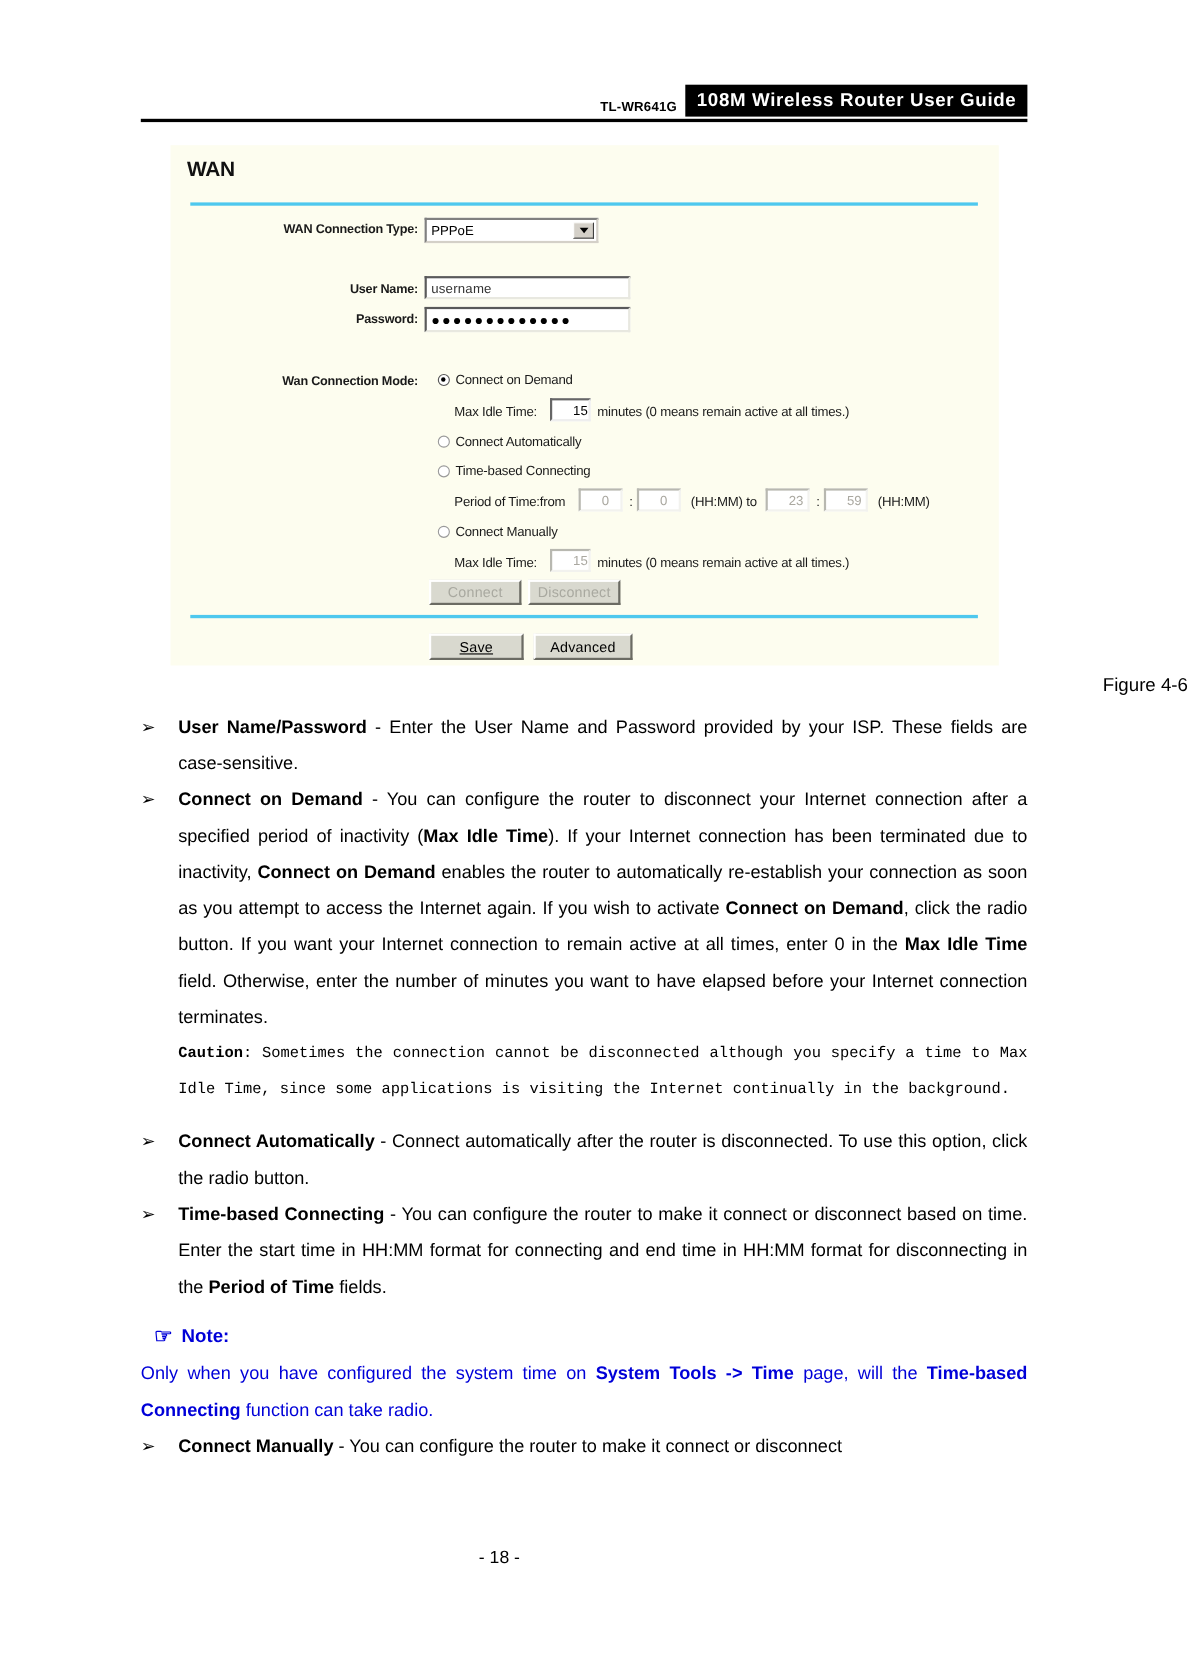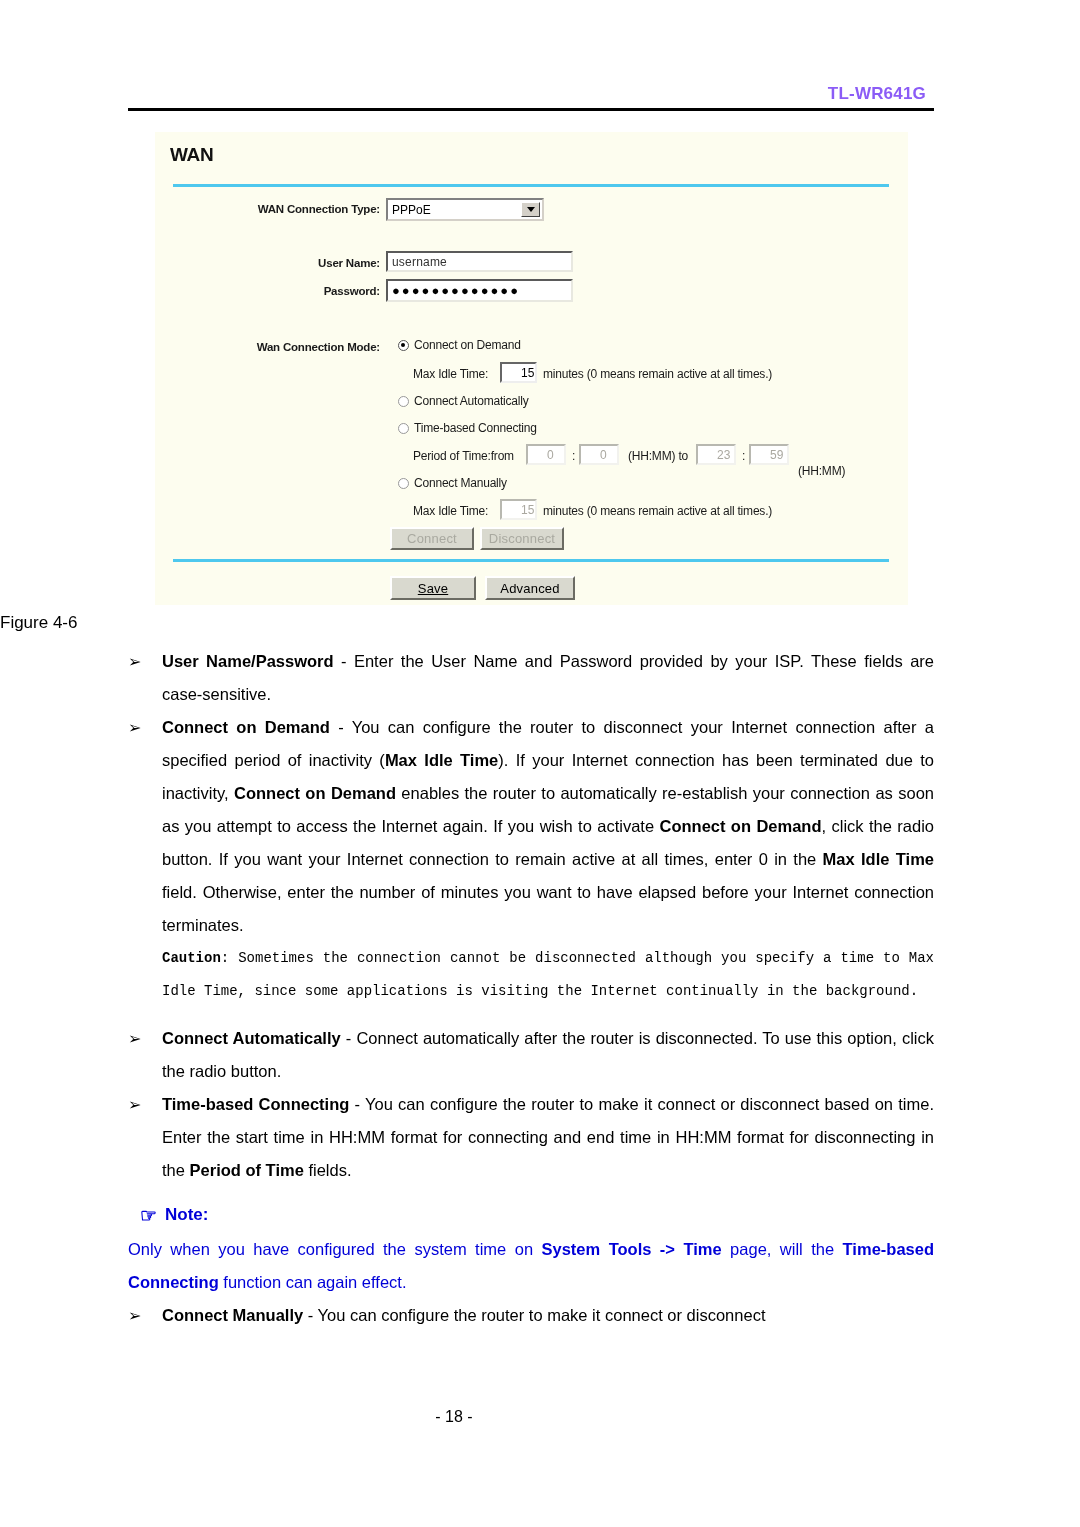--- a/index.html
+++ b/index.html
@@ -24,26 +24,26 @@
     width: 806px;
     height: 32px;
   }
   .header-row {
     display: flex;
     align-items: flex-end;
     justify-content: flex-end;
     height: 28px;
   }
   .model-name {
-    font-size: 17px;
+    font-size: 12px;
     font-weight: bold;
     letter-spacing: 0.2px;
     padding-right: 8px;
     padding-bottom: 2px;
-    color: #8b5cf6;
+    color: #000000;
   }
   .guide-bar {
     background: #000000;
     color: #ffffff;
     font-size: 17px;
     font-weight: bold;
     letter-spacing: 0.6px;
     padding: 4px 10px 5px 10px;
     white-space: nowrap;
   }
@@ -223,21 +223,21 @@
     justify-content: center;
     letter-spacing: 0.2px;
   }
   .btn.disabled { color: #a9a9a0; }
 
   .figure-caption {
     position: absolute;
     left: 0;
     top: 613px;
     width: 1080px;
-    text-align: left;
+    text-align: right;
     font-size: 17px;
     color: #000;
   }
 
   
   .content {
     position: absolute;
     left: 128px;
     top: 645px;
     width: 806px;
@@ -305,20 +305,21 @@
     font-size: 16px;
     color: #000;
   }
 </style>
 </head>
 <body>
 
 <div class="page-header">
   <div class="header-row">
     <span class="model-name">TL-WR641G</span>
+    <span class="guide-bar">108M Wireless Router User Guide</span>
   </div>
   <div class="header-rule"></div>
 </div>
 
 <div class="figure-panel">
 
   <div class="panel-title">WAN</div>
   <div class="divider-top"></div>
 
   <div class="form-label" style="left:60px; top:71px; width:165px;">WAN Connection Type:</div>
@@ -355,21 +356,21 @@
   </div>
 
   <div class="inline-text" style="left:258px; top:317px;">Period of Time:from</div>
   <div class="small-input disabled" style="left:371px; top:312px; width:40px; height:21px;">0</div>
   <div class="inline-text" style="left:417px; top:317px;">:</div>
   <div class="small-input disabled" style="left:424px; top:312px; width:40px; height:21px;">0</div>
   <div class="inline-text" style="left:473px; top:317px;">(HH:MM) to</div>
   <div class="small-input disabled" style="left:541px; top:312px; width:40px; height:21px;">23</div>
   <div class="inline-text" style="left:587px; top:317px;">:</div>
   <div class="small-input disabled" style="left:594px; top:312px; width:40px; height:21px;">59</div>
-  <div class="inline-text" style="left:643px; top:317px;margin-top:15px;">(HH:MM)</div>
+  <div class="inline-text" style="left:643px; top:317px;">(HH:MM)</div>
 
   <div class="radio-row" style="left:243px; top:344px;">
     <span class="radio dim"></span>
     <span>Connect Manually</span>
   </div>
 
   <div class="inline-text" style="left:258px; top:372px;">Max Idle Time:</div>
   <div class="small-input disabled" style="left:345px; top:367px; width:37px; height:21px;">15</div>
   <div class="inline-text" style="left:388px; top:372px;">minutes (0 means remain active at all times.)</div>
 
@@ -406,21 +407,21 @@
   <div class="bullet-item">
     <span class="bullet-glyph">➢</span>
     <span class="bullet-body"><b>Time-based Connecting</b><span> - </span><span>You can configure the router to make it connect or disconnect based on time. Enter the start time in HH:MM format for connecting and end time in HH:MM format for disconnecting in the </span><b>Period of Time</b><span> fields.</span></span>
   </div>
 
   <div class="note-block">
     <div class="note-head">
       <span class="note-hand">☞</span>
       <span>Note:</span>
     </div>
-    <div class="note-body"><span>Only when you have configured the system time on </span><b>System Tools -&gt; Time</b><span> page, will the </span><b>Time-based Connecting</b><span> function can again effect.</span></div>
+    <div class="note-body"><span>Only when you have configured the system time on </span><b>System Tools -&gt; Time</b><span> page, will the </span><b>Time-based Connecting</b><span> function can take radio.</span></div>
   </div>
 
   <div class="bullet-item">
     <span class="bullet-glyph">➢</span>
     <span class="bullet-body"><b>Connect Manually</b><span> - </span><span>You can configure the router to make it connect or disconnect</span></span>
   </div>
 </div>
 
 <div class="footer">- 18 -</div>
 

